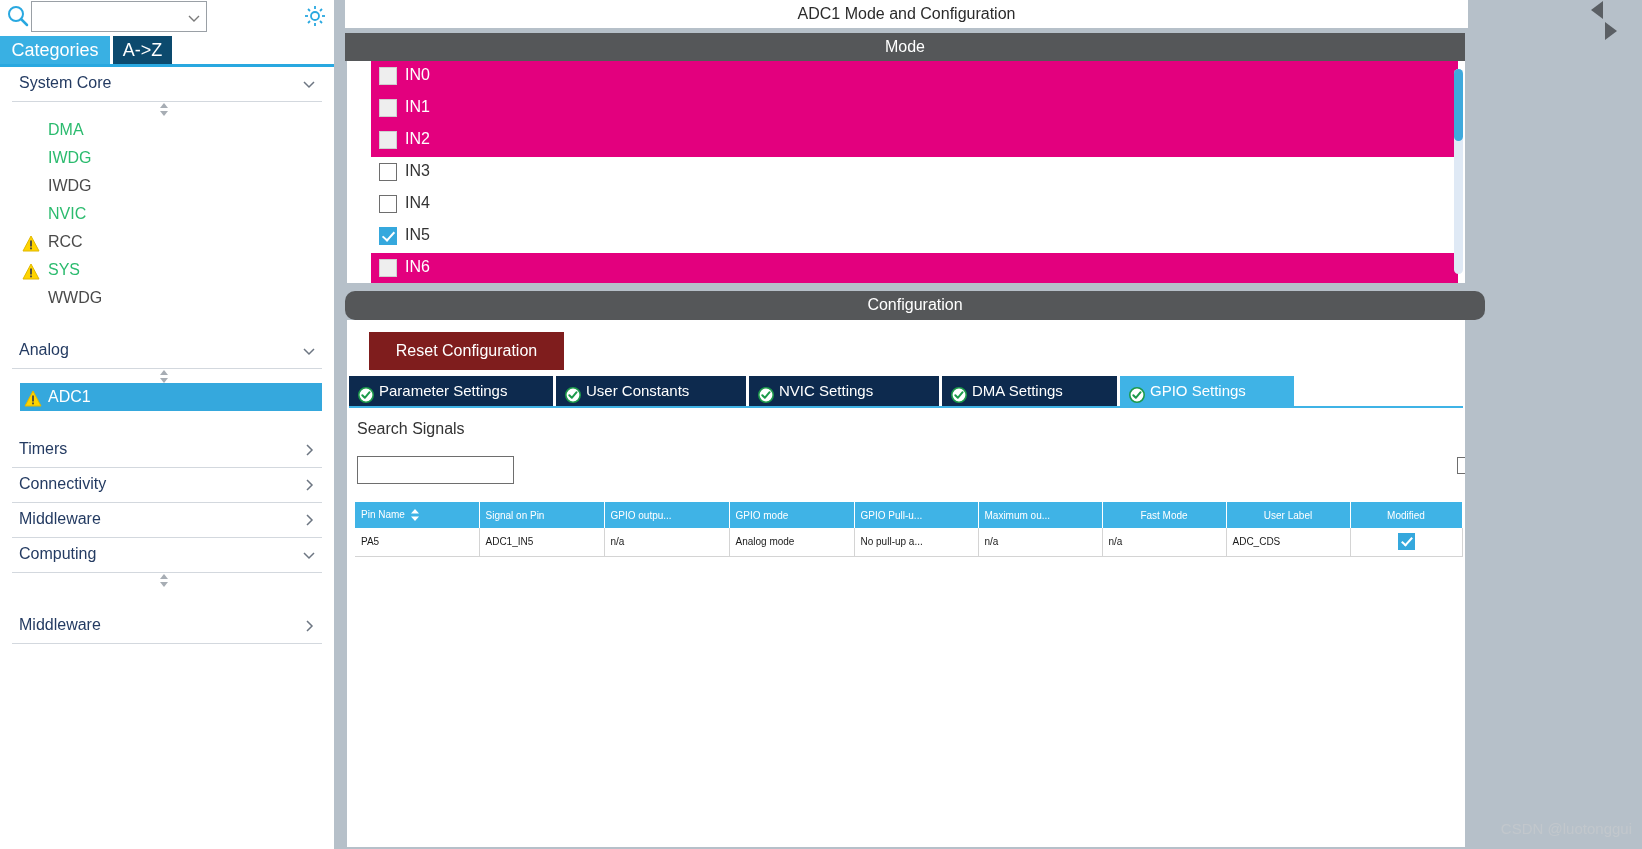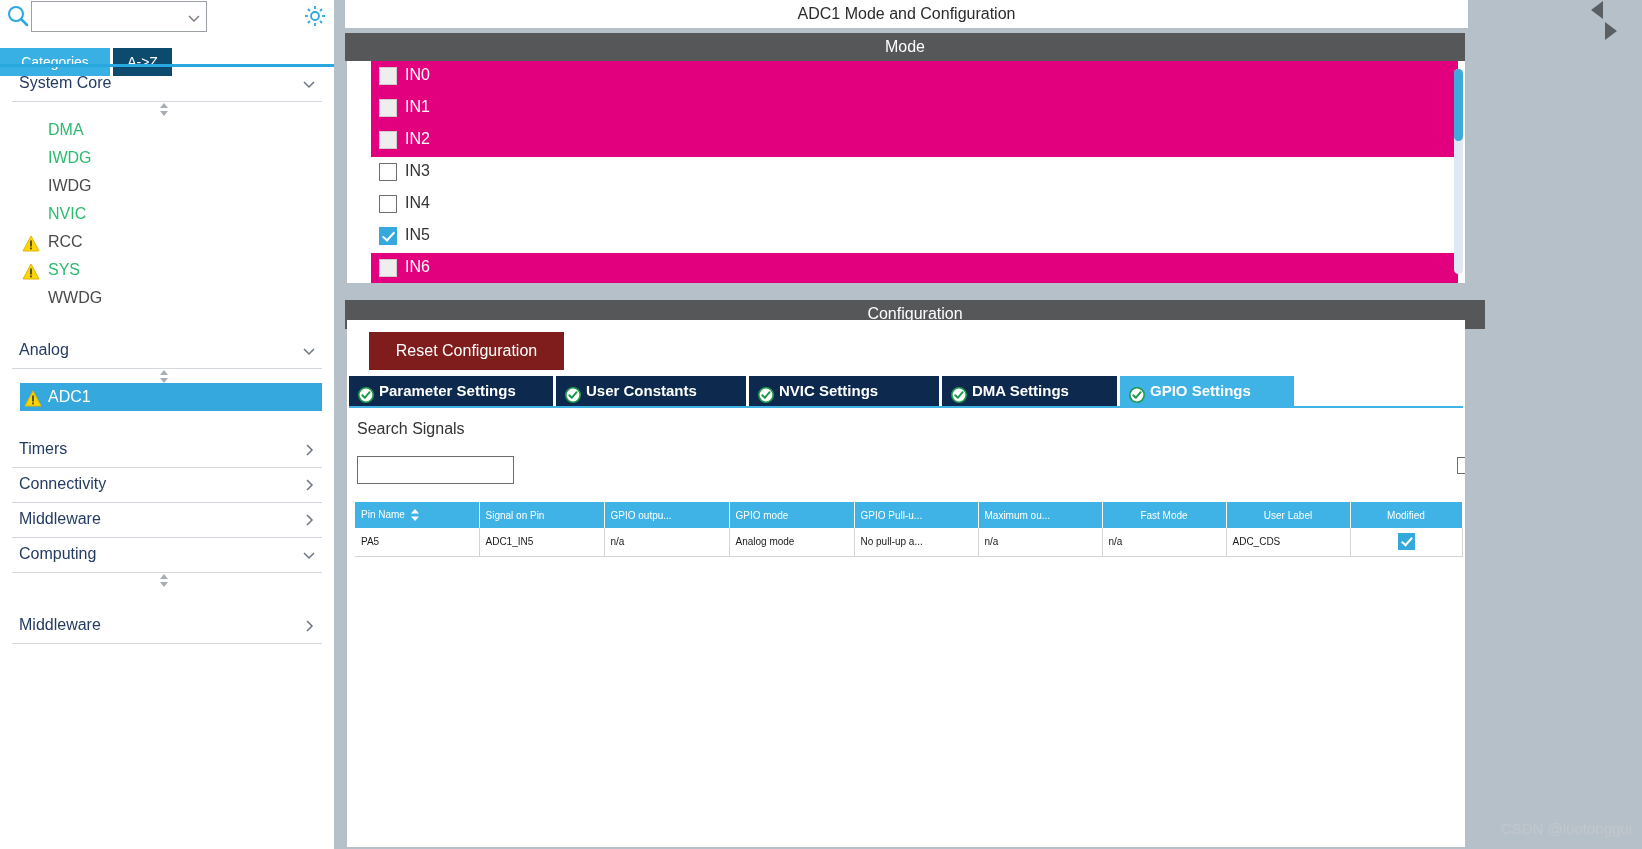--- a/index.html
+++ b/index.html
@@ -68,25 +68,25 @@
   }
 
   .tabs-row {
     position: absolute;
     left: 0; top: 36px;
     width: 334px; height: 28px;
     background: #ffffff;
   }
   .cat-tab {
     position: absolute;
-    top: 12px;
+    top: 0;
     height: 28px;
     line-height: 28px;
     color: #ffffff;
-    font-size: 14px;
+    font-size: 18px;
     text-align: center;
     cursor: pointer;
     box-sizing: border-box;
   }
   #tab-categories {
     left: 0; width: 110px;
     background: #39b0e3;
   }
   #tab-az {
     left: 113px; width: 59px;
@@ -201,22 +201,22 @@
     color: #ffffff;
     font-size: 16px;
     text-align: center;
     line-height: 28px;
   }
   #mode-header {
     left: 0; top: 33px;
     width: 1120px; height: 28px;
   }
   #config-header {
-    left: 0; top: 300px;
-    width: 1140px; height: 29px;
+    left: 0; top: 291px;
+    width: 1140px; height: 29px; border-radius: 10px;
   }
 
   #mode-body {
     position: absolute;
     left: 2px; top: 61px;
     width: 1118px; height: 222px;
     background: #ffffff;
     overflow: hidden;
   }
   .in-row {
@@ -291,21 +291,21 @@
     background: #7f1d1d;
     color: #ffffff;
     font-size: 16px;
     border: none;
     cursor: pointer;
     font-family: "Liberation Sans", sans-serif;
   }
   #tabstrip {
     position: absolute;
     left: 2px; top: 56px;
-    width: 1114px; height: 44px; font-weight: bold;
+    width: 1114px; height: 44px;
   }
   .cfg-tab {
     position: absolute;
     top: 0;
     height: 30px;
     background: #0d2a4e;
     color: #ffffff;
     font-size: 15px;
     line-height: 30px;
     cursor: pointer;

